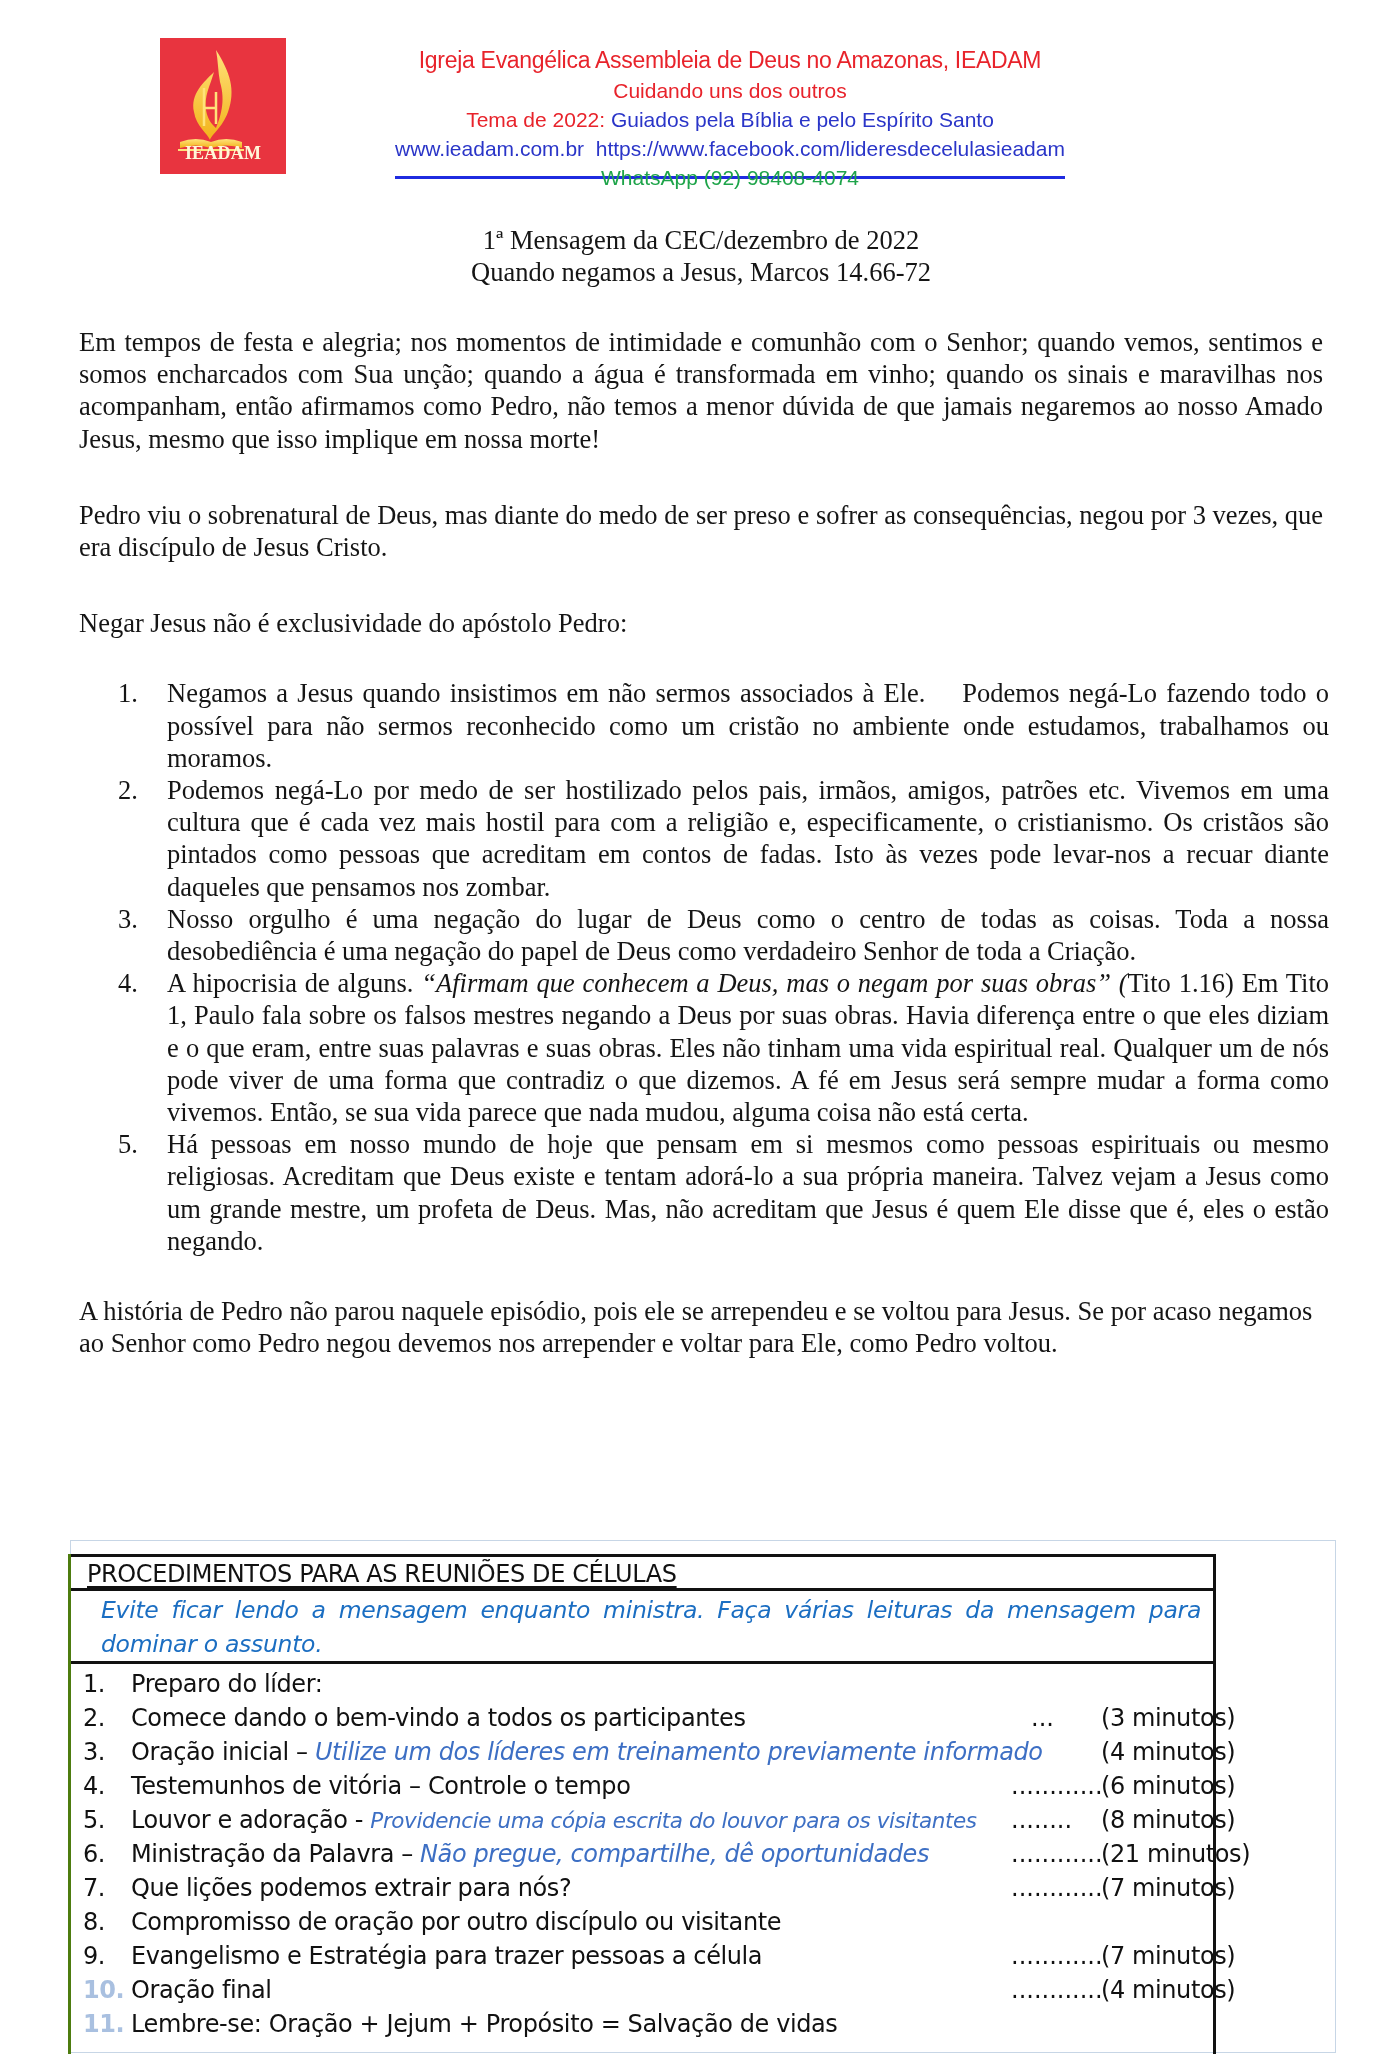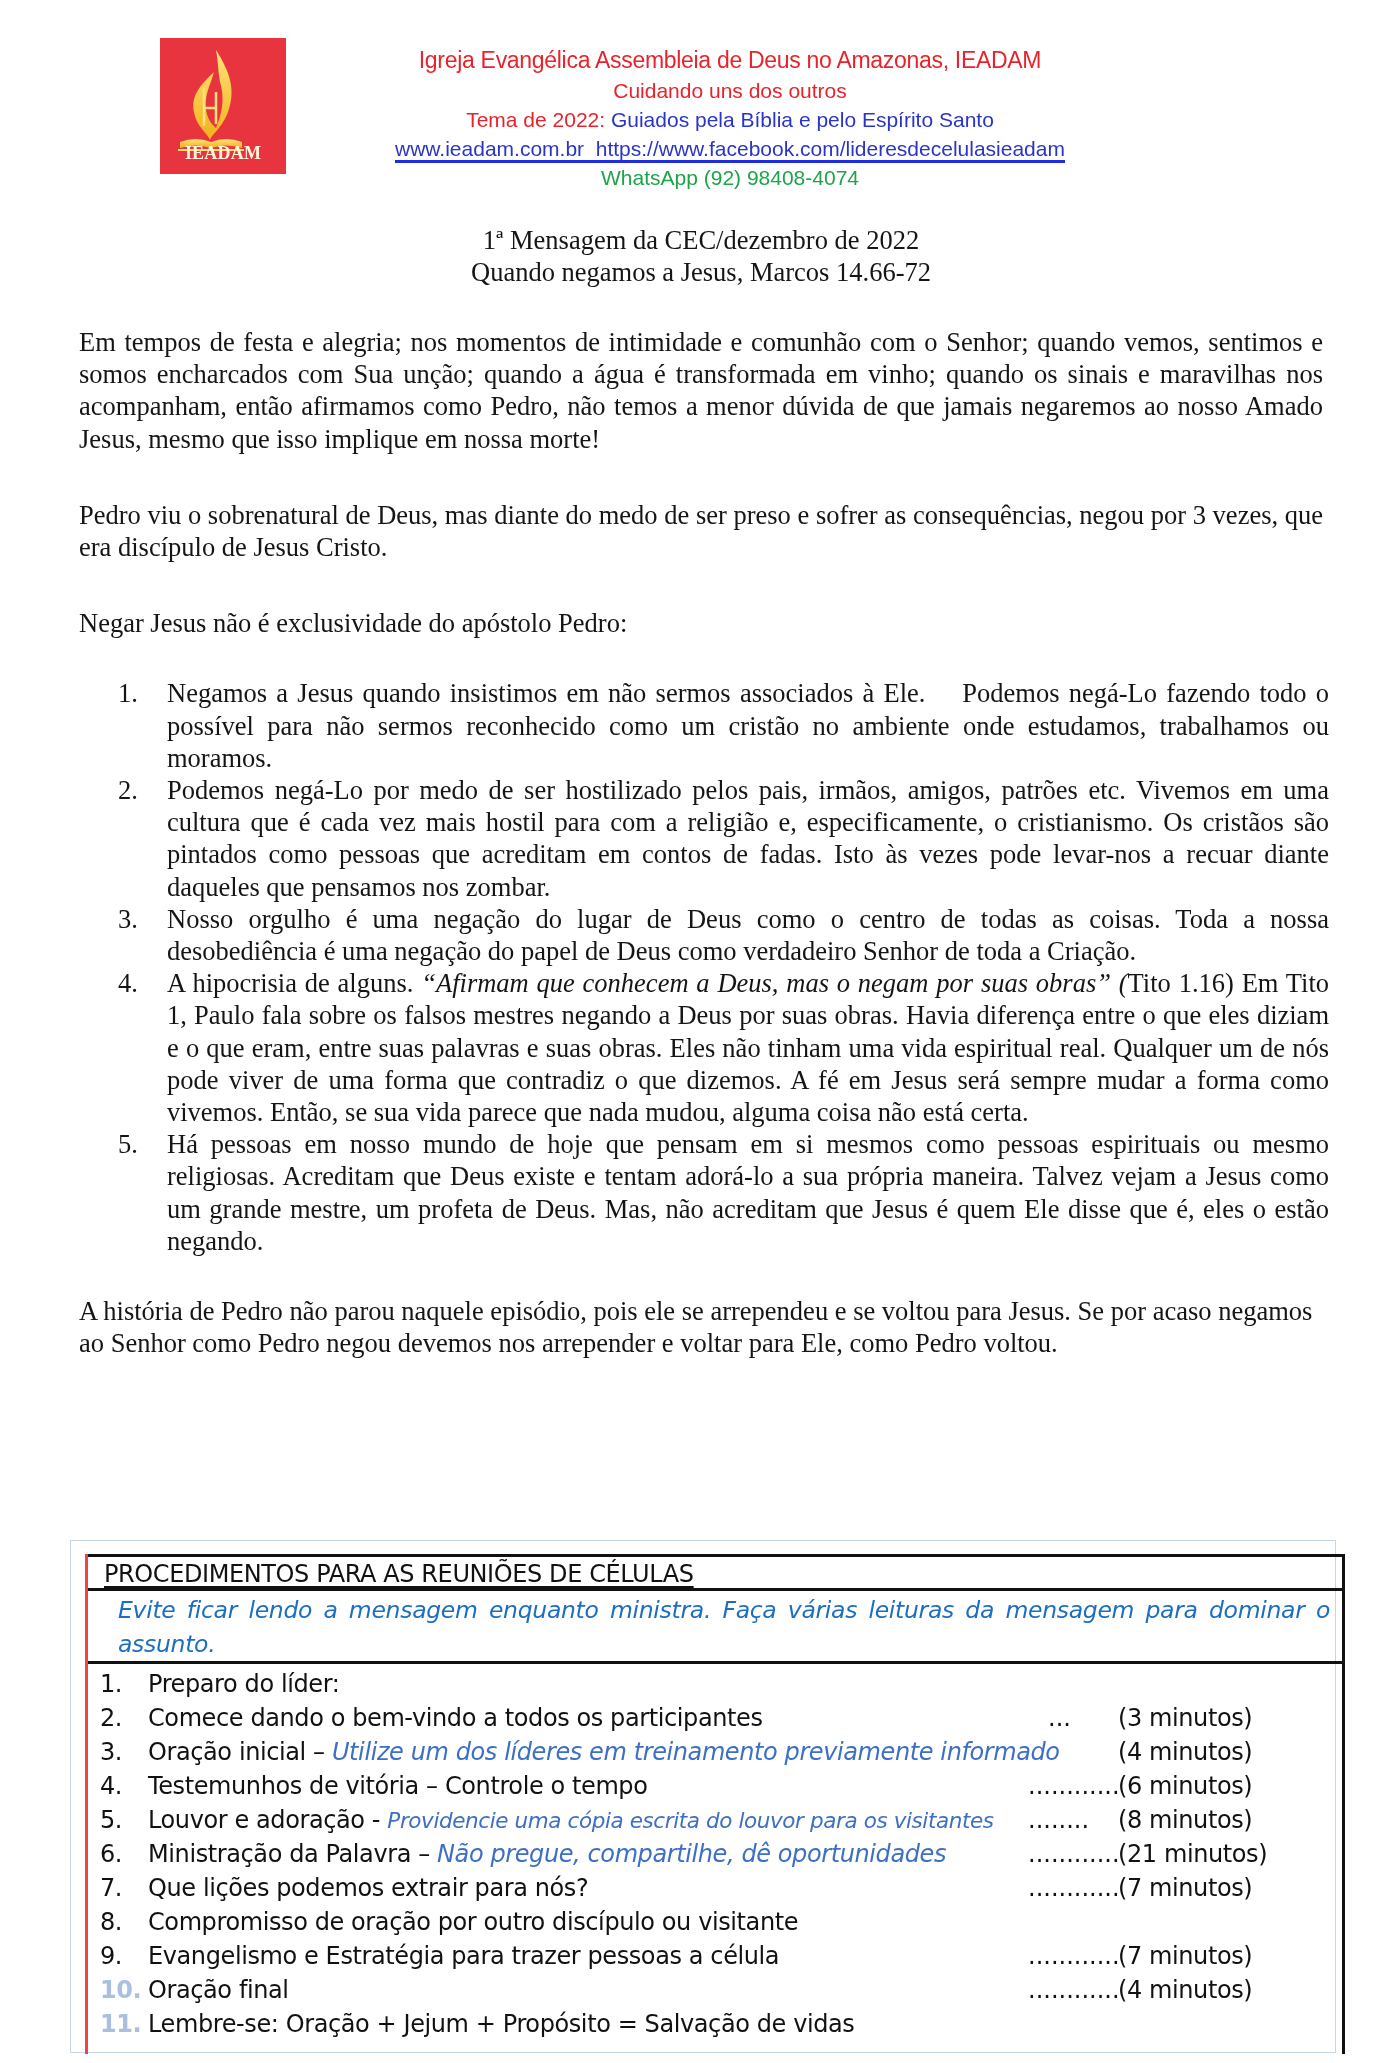--- a/index.html
+++ b/index.html
@@ -19,21 +19,21 @@
     }
     .head-lines {
       position: absolute; left: 300px; top: 44px; width: 860px; text-align: center;
       font-family: "Liberation Sans", "DejaVu Sans", sans-serif;
     }
     .hl { line-height: 29px; font-size: 21px; white-space: nowrap; }
     .hl.l1 { font-size: 23px; color: #e8232b; line-height: 32px; letter-spacing: -0.3px; }
     .hl.l2 { color: #e8232b; }
     .hl .red { color: #e8232b; margin-top: 16px; }
     .hl .blue { color: #2a35c8; }
-    .hl.l4 a { color: #2a35c8; text-decoration: none; border-bottom: 3px solid #1f2be0; padding-bottom: 0; }
+    .hl.l4 a { color: #2a35c8; text-decoration: none; border-bottom: 3px solid #1f2be0; padding-bottom: 16px; }
     .hl.l5 { color: #1ea44a; }
 
     
     .doc {
       position: absolute; left: 73px; top: 224px; width: 1256px;
       font-family: "Liberation Serif", "DejaVu Serif", serif; font-size: 26.5px; line-height: 32.2px;
       color: #151515;
     }
     .title { text-align: center; line-height: 32px; }
     .p { text-align: justify; margin: 6px; }
@@ -43,22 +43,22 @@
     ol.main li .num { position: absolute; left: 45px; top: 0; }
     .ital { font-style: italic; }
     .p.last { text-align: left; }
 
     
     .proc-outer {
       position: absolute; left: 70px; top: 1540px; width: 1266px; height: 513px;
       border: 1px solid #c7d6e6; box-sizing: border-box;
     }
     .proc {
-      position: absolute; left: 85px; top: 1554px; width: 1260px; height: 500px;
-      border-left: 3px solid #ef4444; border-right: 3px solid #111; box-sizing: border-box;
+      position: absolute; left: 68px; top: 1554px; width: 1148px; height: 500px;
+      border-left: 3px solid #4d7c0f; border-right: 3px solid #111; box-sizing: border-box;
       font-family: "DejaVu Sans", "Liberation Sans", sans-serif;
     }
     .proc-head {
       height: 37px; border-top: 3px solid #111; border-bottom: 3px solid #111; box-sizing: border-box;
       padding-left: 16px; font-size: 24px; line-height: 34px; letter-spacing: -0.4px;
     }
     .proc-head span { text-decoration: underline; text-underline-offset: 4px; }
     .proc-note {
       height: 73px; border-bottom: 3px solid #111; box-sizing: border-box;
       padding: 2px 12px 0 30px; color: #1b6ec2; font-style: italic; font-size: 23.5px; line-height: 34px;

